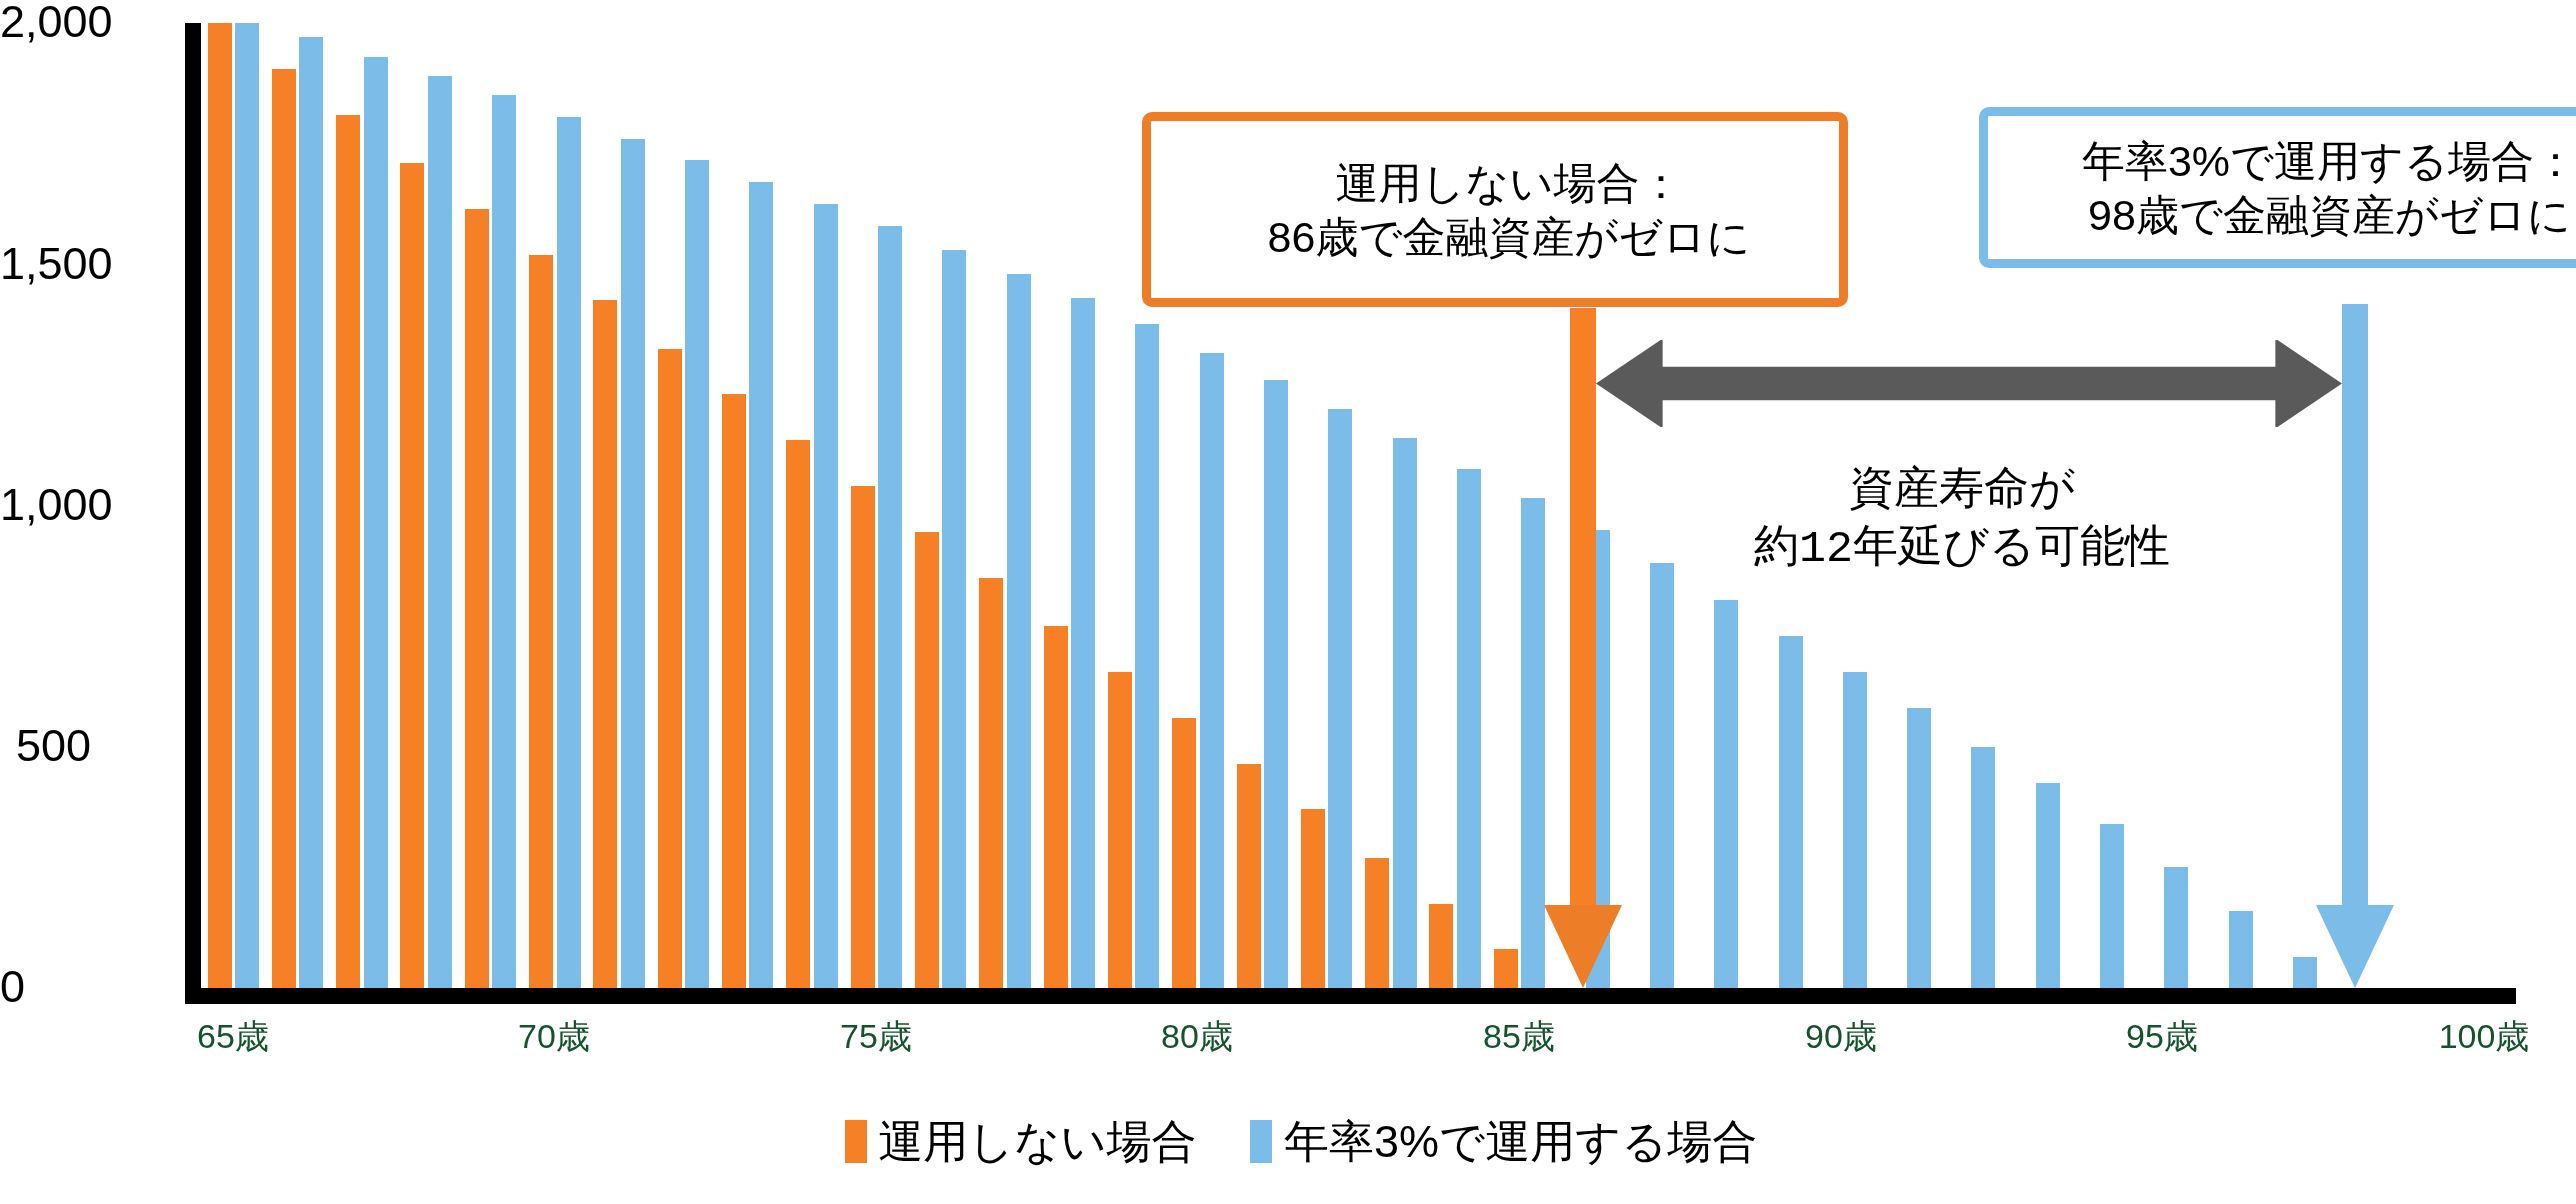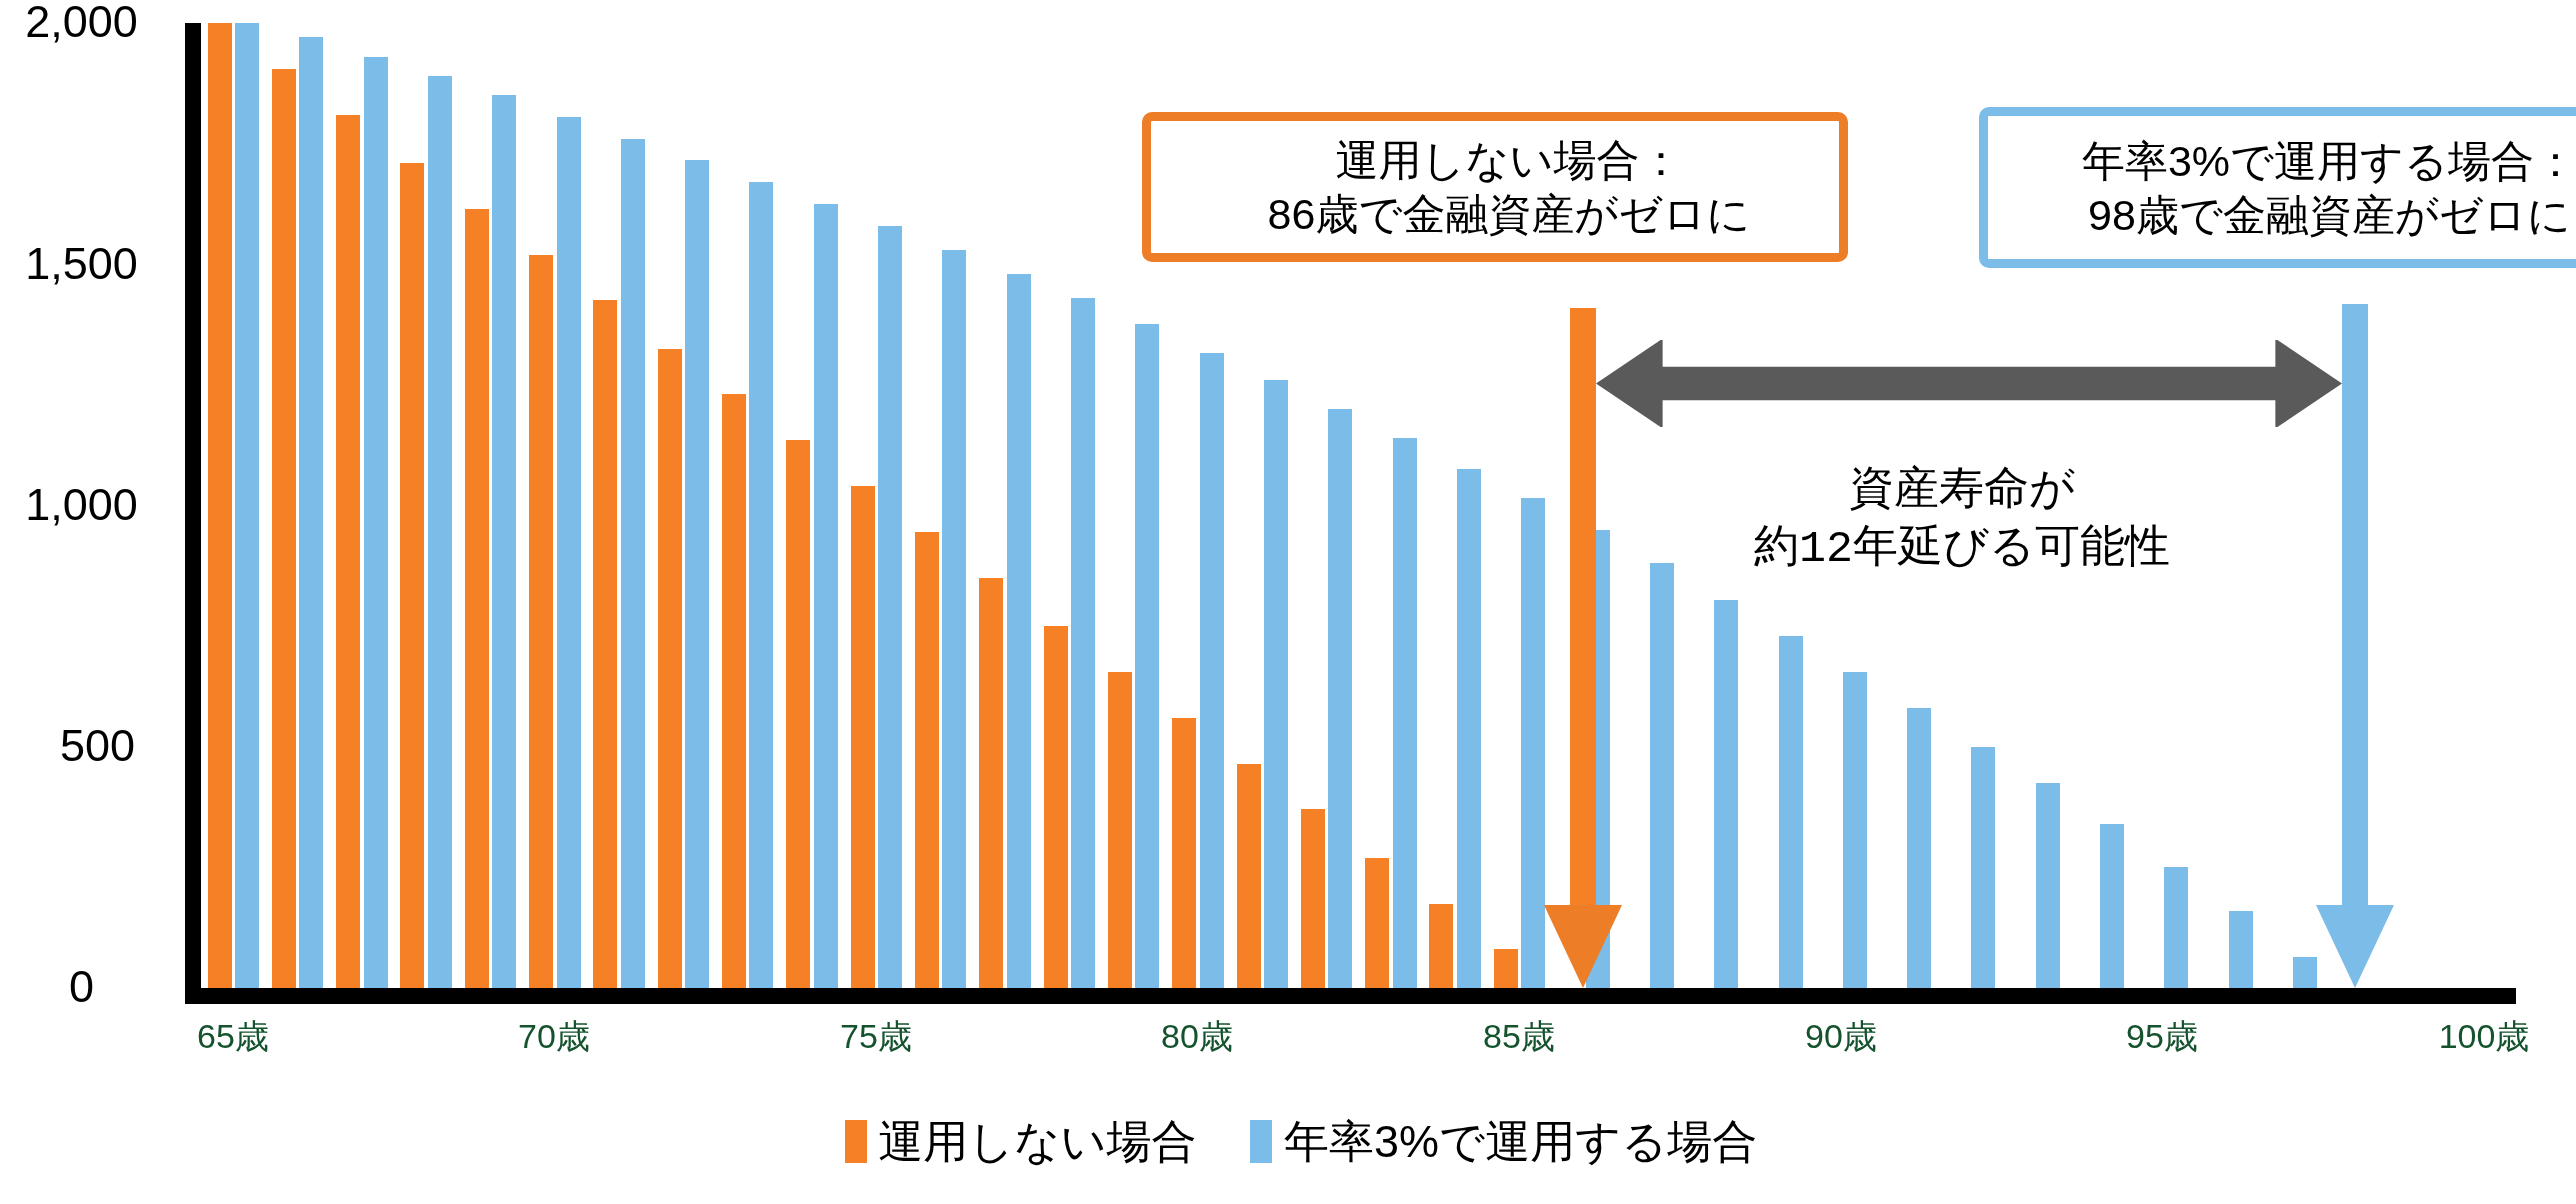--- a/index.html
+++ b/index.html
@@ -6,21 +6,21 @@
   body{
     width:2576px;height:1205px;background:#ffffff;
     font-family:"Liberation Sans","DejaVu Sans",sans-serif;
     overflow:hidden;position:relative;
   }
   #root{position:absolute;inset:0;}
 
   
   .plot{position:absolute;left:0;top:0;width:2576px;height:1205px;}
   .ytick{
-    position:absolute;left:0px;width:163px;text-align:center;
+    position:absolute;left:0px;width:163px;text-align:left;
     font-size:45px;color:#000;line-height:45px;
   }
 
   .axis-line{
     position:absolute;left:185px;top:988px;width:2331px;height:16px;background:#000;
   }
   .yaxis-line{
     position:absolute;left:185px;top:23px;width:16px;height:965px;background:#000;
   }
 
@@ -162,21 +162,21 @@
 
     <div>
       <div class="vstem" id="b-stem" style="background: rgb(124, 188, 232); left: 2342px; top: 304px; width: 26px; height: 601px;"></div>
       <div class="vhead" id="b-head" style="left: 2316px; top: 905px; border-left: 39px solid transparent; border-right: 39px solid transparent; border-top: 83px solid rgb(124, 188, 232);"></div>
     </div>
 
     <svg class="darrow" id="darrow" width="746" height="87" style="left: 1596px; top: 340px;" viewBox="0 0 1030 120">
       <polygon id="darrow-poly" points="0,60 92,-2 92,37 938,37 938,-2 1030,60 938,122 938,83 92,83 92,122" fill="#5A5A5A"></polygon>
     </svg>
 
-    <div class="callout orange" style="left:1142px;top:112px;width:706px;height:150px;padding-left:28px;">
+    <div class="callout orange" style="left:1142px;top:112px;width:706px;height:195px;padding-left:28px;">
       <span class="ln">運用しない場合：</span>
       <span class="ln">86歳で金融資産がゼロに</span>
     </div>
 
     <div class="callout blue" style="left:1979px;top:107px;width:701px;height:161px;">
       <span class="ln">年率3%で運用する場合：</span>
       <span class="ln">98歳で金融資産がゼロに</span>
     </div>
 
     <div class="midnote" style="left:1658px;top:463px;width:608px;">

